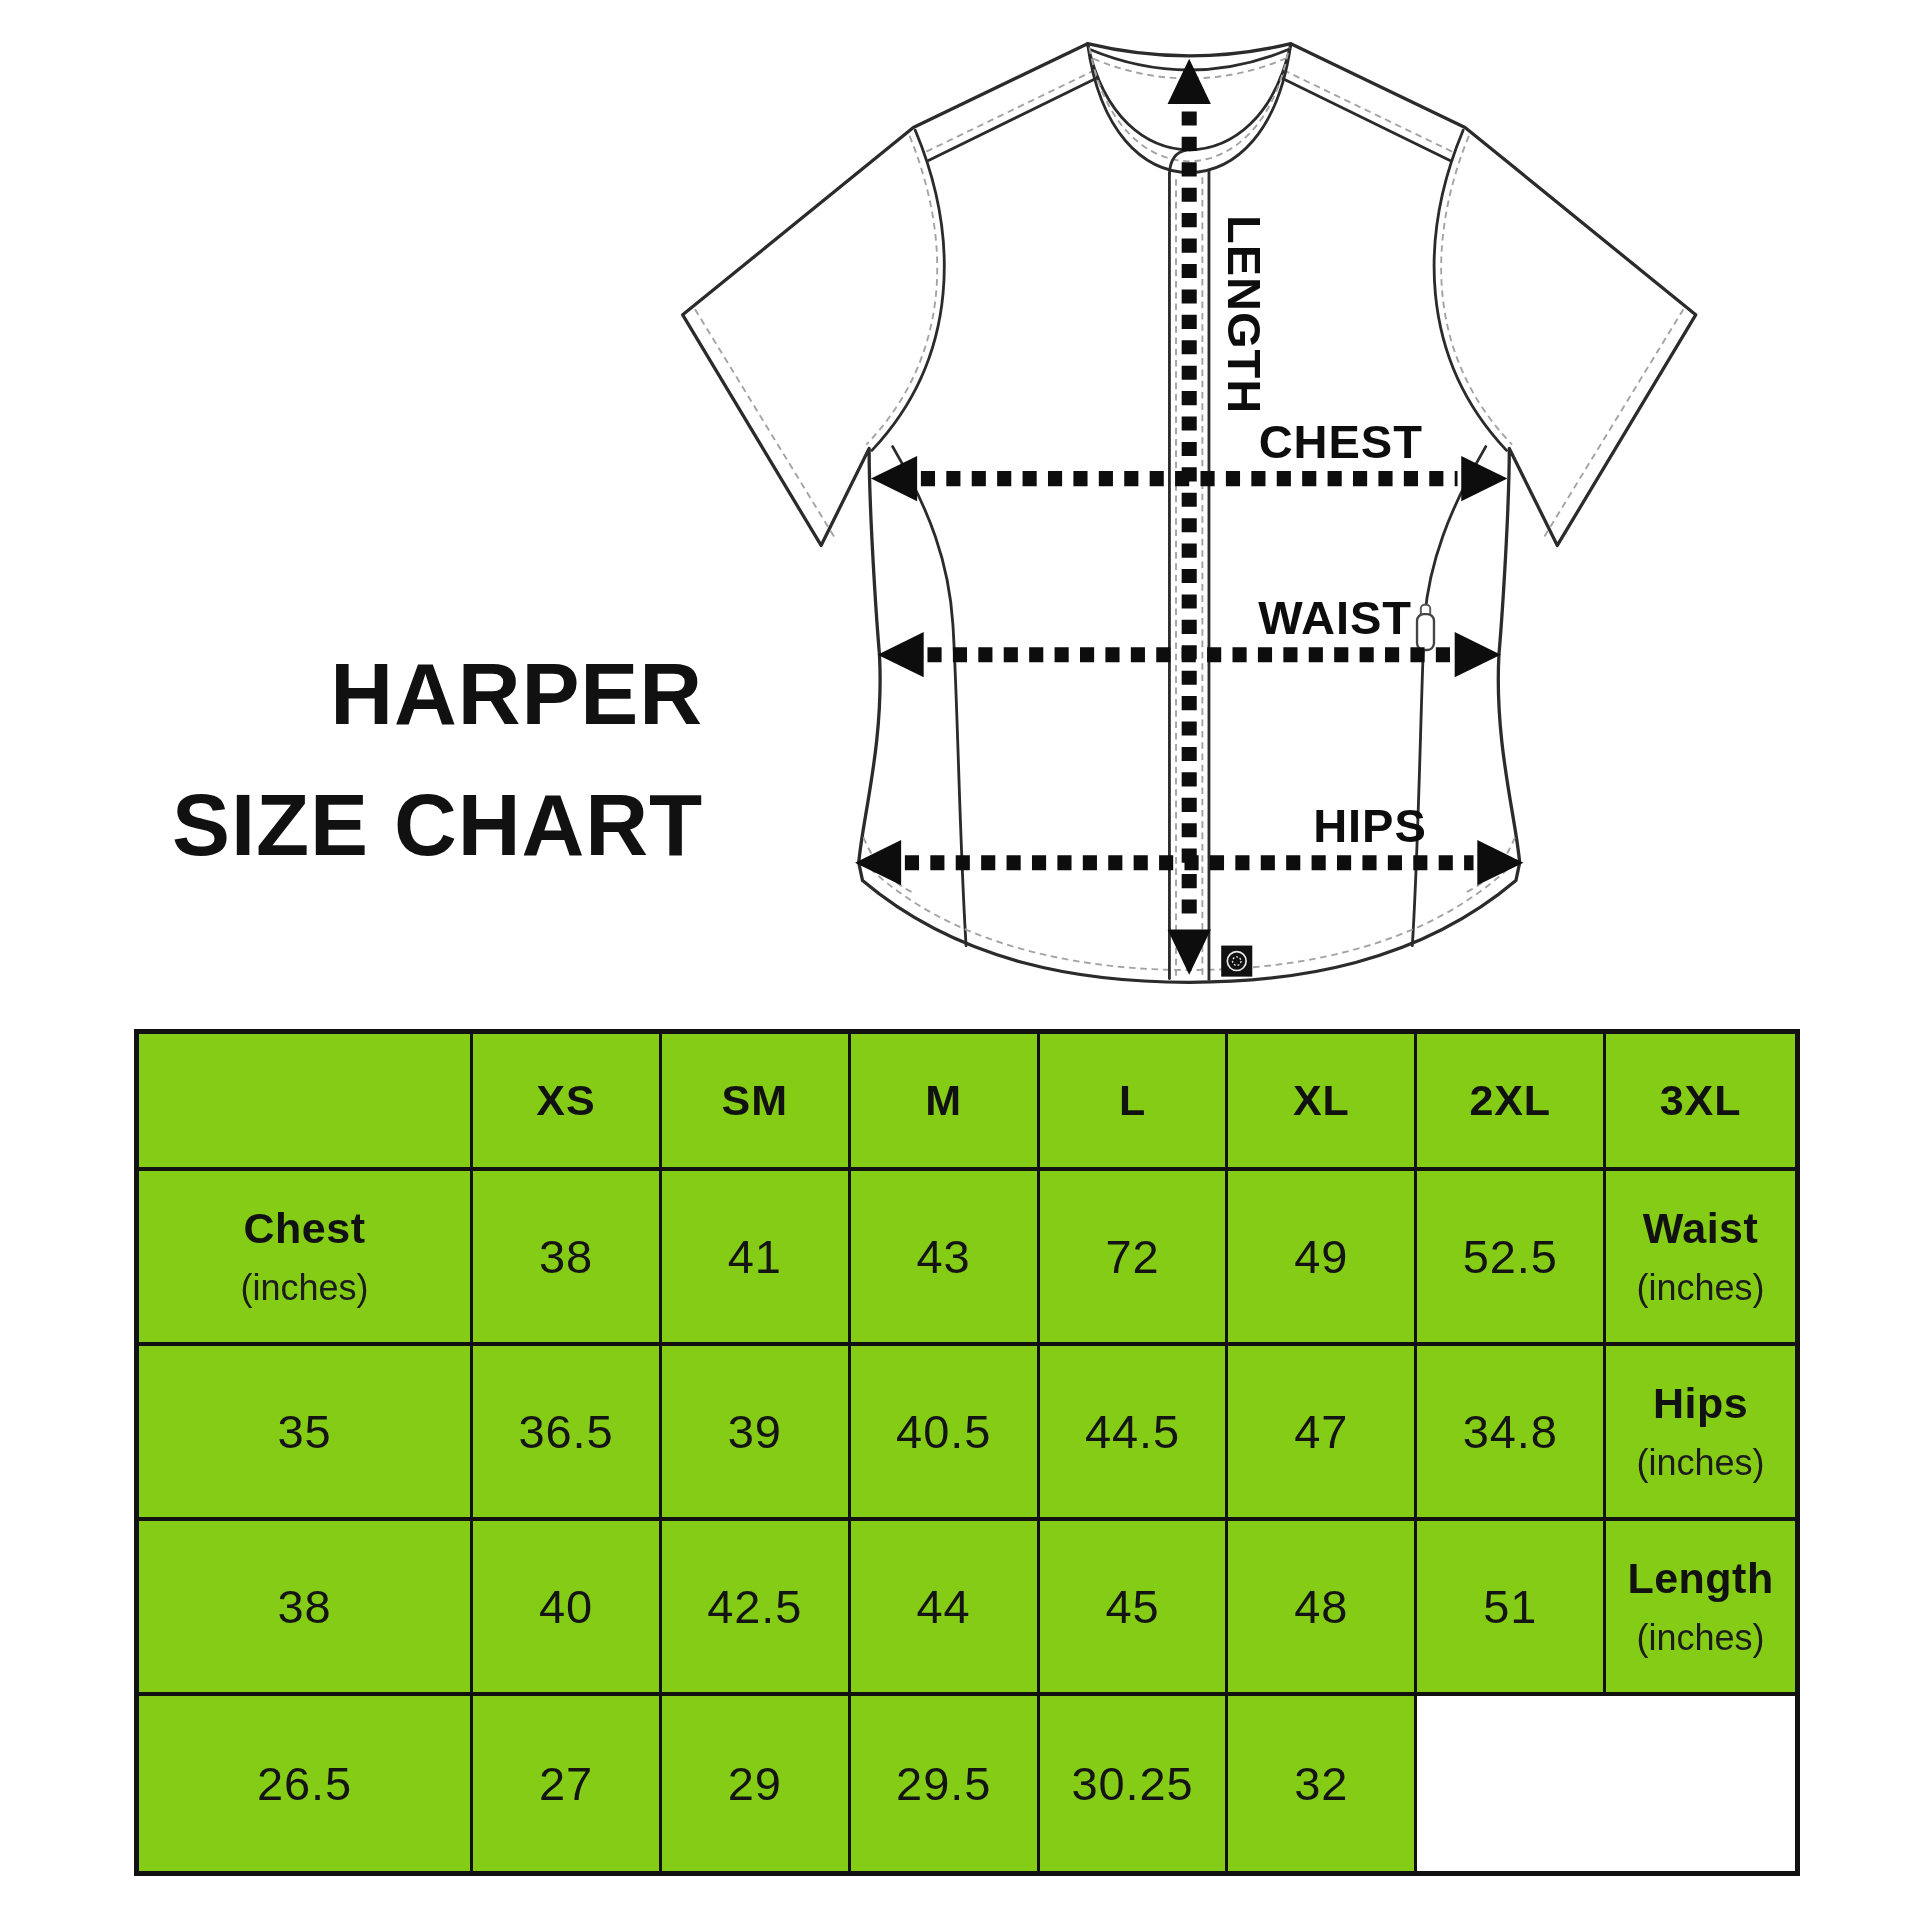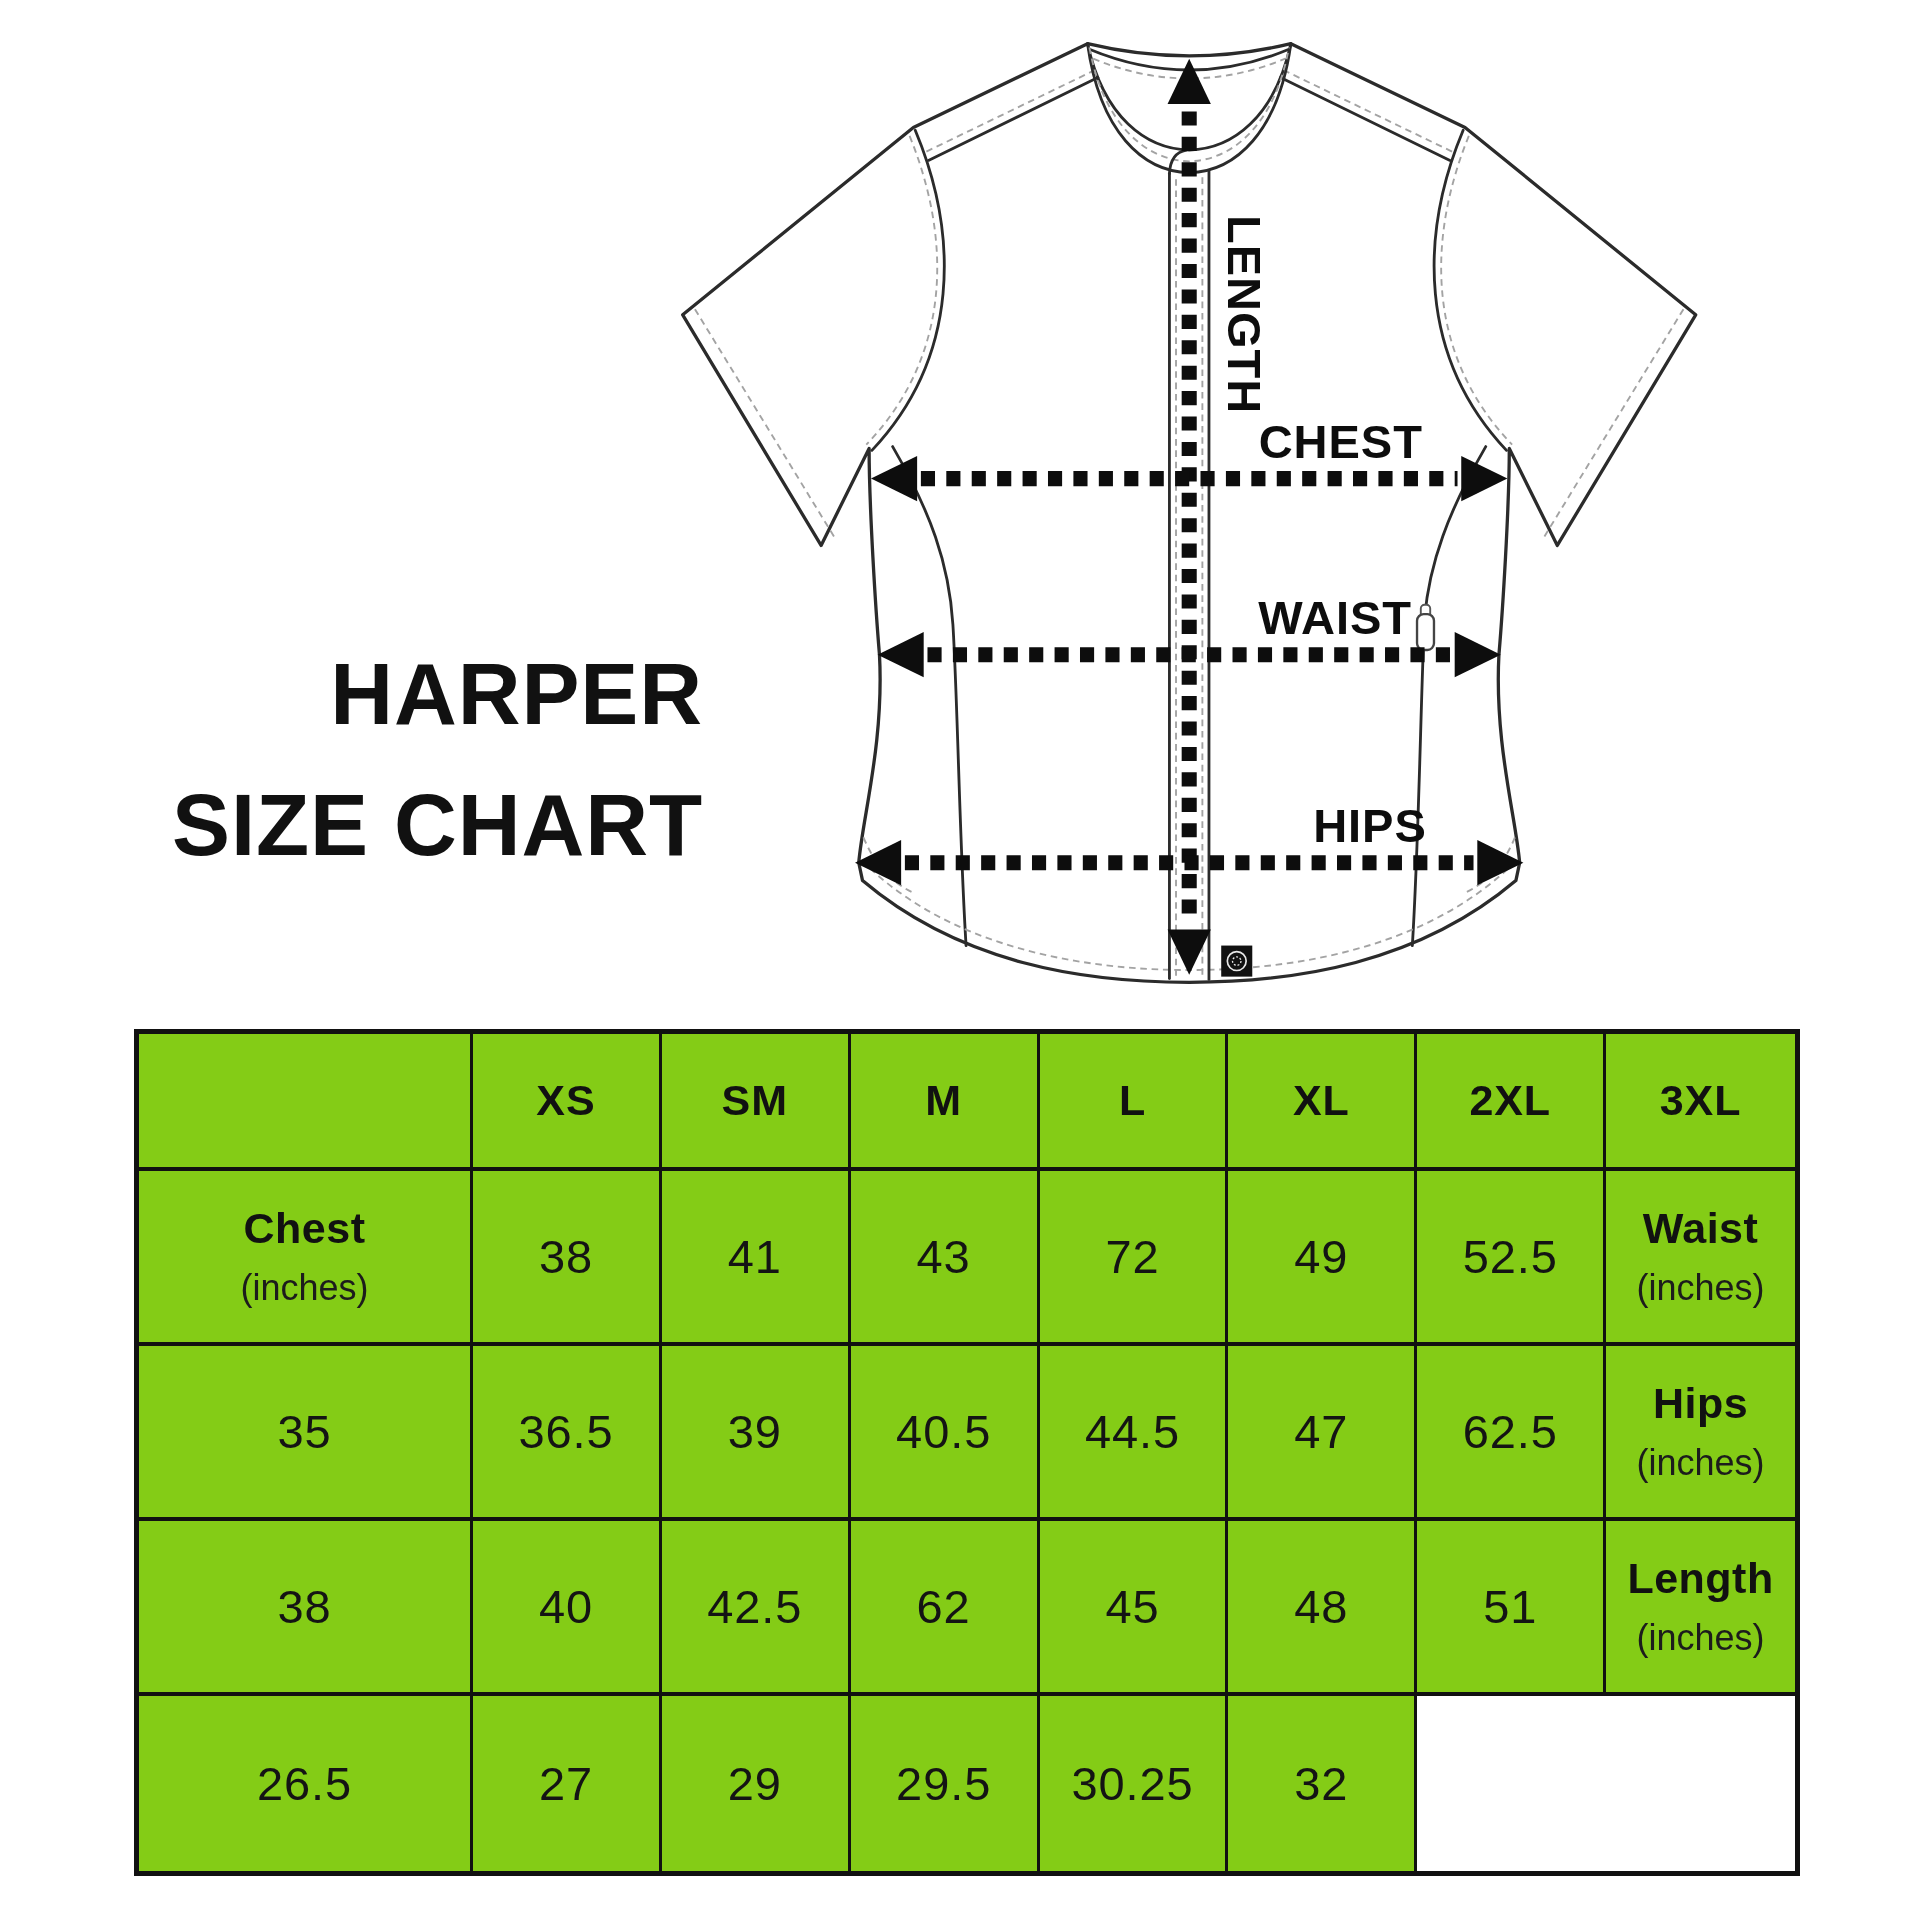--- a/index.html
+++ b/index.html
@@ -172,29 +172,29 @@
       <div class="cell ">
         <div class="rowlabel-main">Waist</div>
         <div class="rowlabel-unit">(inches)</div>
       </div>
       <div class="cell val">35</div>
       <div class="cell val">36.5</div>
       <div class="cell val">39</div>
       <div class="cell val">40.5</div>
       <div class="cell val">44.5</div>
       <div class="cell val">47</div>
-      <div class="cell val">62.5</div>
+      <div class="cell val">34.8</div>
       <div class="cell ">
         <div class="rowlabel-main">Hips</div>
         <div class="rowlabel-unit">(inches)</div>
       </div>
       <div class="cell val">38</div>
       <div class="cell val">40</div>
       <div class="cell val">42.5</div>
-      <div class="cell val">62</div>
+      <div class="cell val">44</div>
       <div class="cell val">45</div>
       <div class="cell val">48</div>
       <div class="cell val">51</div>
       <div class="cell ">
         <div class="rowlabel-main">Length</div>
         <div class="rowlabel-unit">(inches)</div>
       </div>
       <div class="cell val">26.5</div>
       <div class="cell val">27</div>
       <div class="cell val">29</div>

